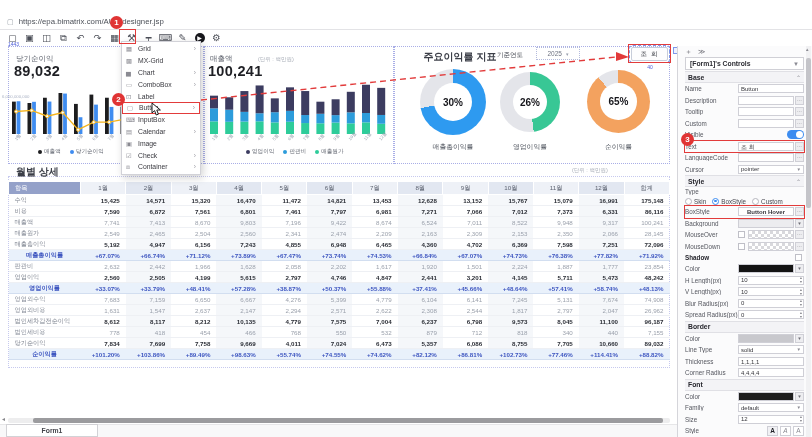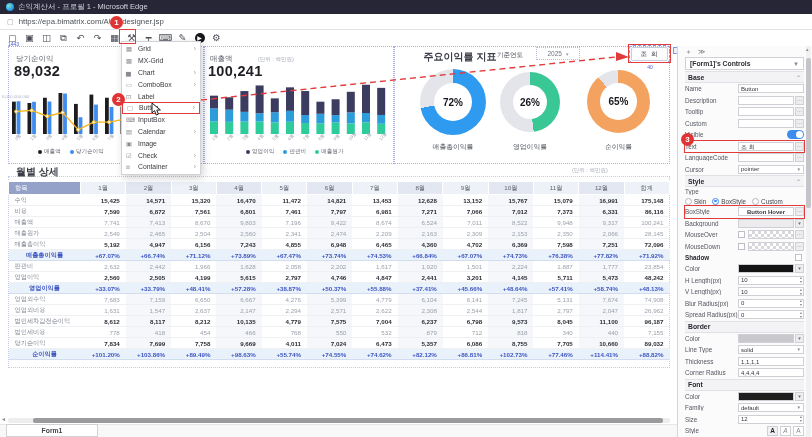--- a/index.html
+++ b/index.html
@@ -137,24 +137,20 @@
            font-size:8px; font-weight:bold; display:flex; align-items:center; justify-content:center; z-index:70; }
   .rbox { position:absolute; border:1.5px solid #e23b3b; z-index:65; pointer-events:none; }
   #arrow-svg { position:absolute; left:0; top:0; width:812px; height:437px; z-index:60; pointer-events:none; }
   #hand-cursor { position:absolute; left:150px; top:102px; z-index:80; }
 </style>
 </head>
 <body>
 
 <div id="stage">
 
-  <div class="titlebar">
-    <span class="edge-logo"></span>
-    <span>손익계산서 - 프로필 1 - Microsoft Edge</span>
-  </div>
 
   <div class="urlbar">
     <span class="page-ico">▢</span>
     <span class="url">https://epa.bimatrix.com/AUD/designer.jsp</span>
   </div>
 
   <div class="toolbar" id="toolbar">
       <span class="tbi">▢</span>
       <span class="tbi">▣</span>
       <span class="tbi">◫</span>
@@ -308,21 +304,21 @@
         </span>
         <span class="li">
           <span class="dot" style="background: rgb(46, 204, 154);"></span>
           <span>매출원가</span>
         </span>
       </div>
 
     <span class="sec-title" style="left:395px; top:4px; width:130px; text-align:center;">주요이익률 지표</span>
     <div id="donuts">
         <div class="donut" style="left: 420px; top: 23px; width: 66px; height: 66px; background: conic-gradient(rgb(46, 154, 240) 72%, rgb(228, 229, 234) 0deg);">
-          <div class="dhole">72%</div>
+          <div class="dhole">30%</div>
         </div>
         <div class="donut-label" style="left: 403px; top: 96px;">매출총이익률</div>
         <div class="donut" style="left: 500px; top: 26px; width: 60px; height: 60px; background: conic-gradient(rgb(56, 199, 149) 48%, rgb(228, 229, 234) 0deg);">
           <div class="dhole">26%</div>
         </div>
         <div class="donut-label" style="left: 480px; top: 96px;">영업이익률</div>
         <div class="donut" style="left: 587px; top: 24px; width: 63px; height: 63px; background: conic-gradient(rgb(243, 162, 95) 89%, rgb(228, 229, 234) 0deg);">
           <div class="dhole">65%</div>
         </div>
         <div class="donut-label" style="left: 568.5px; top: 96px;">순이익률</div>

